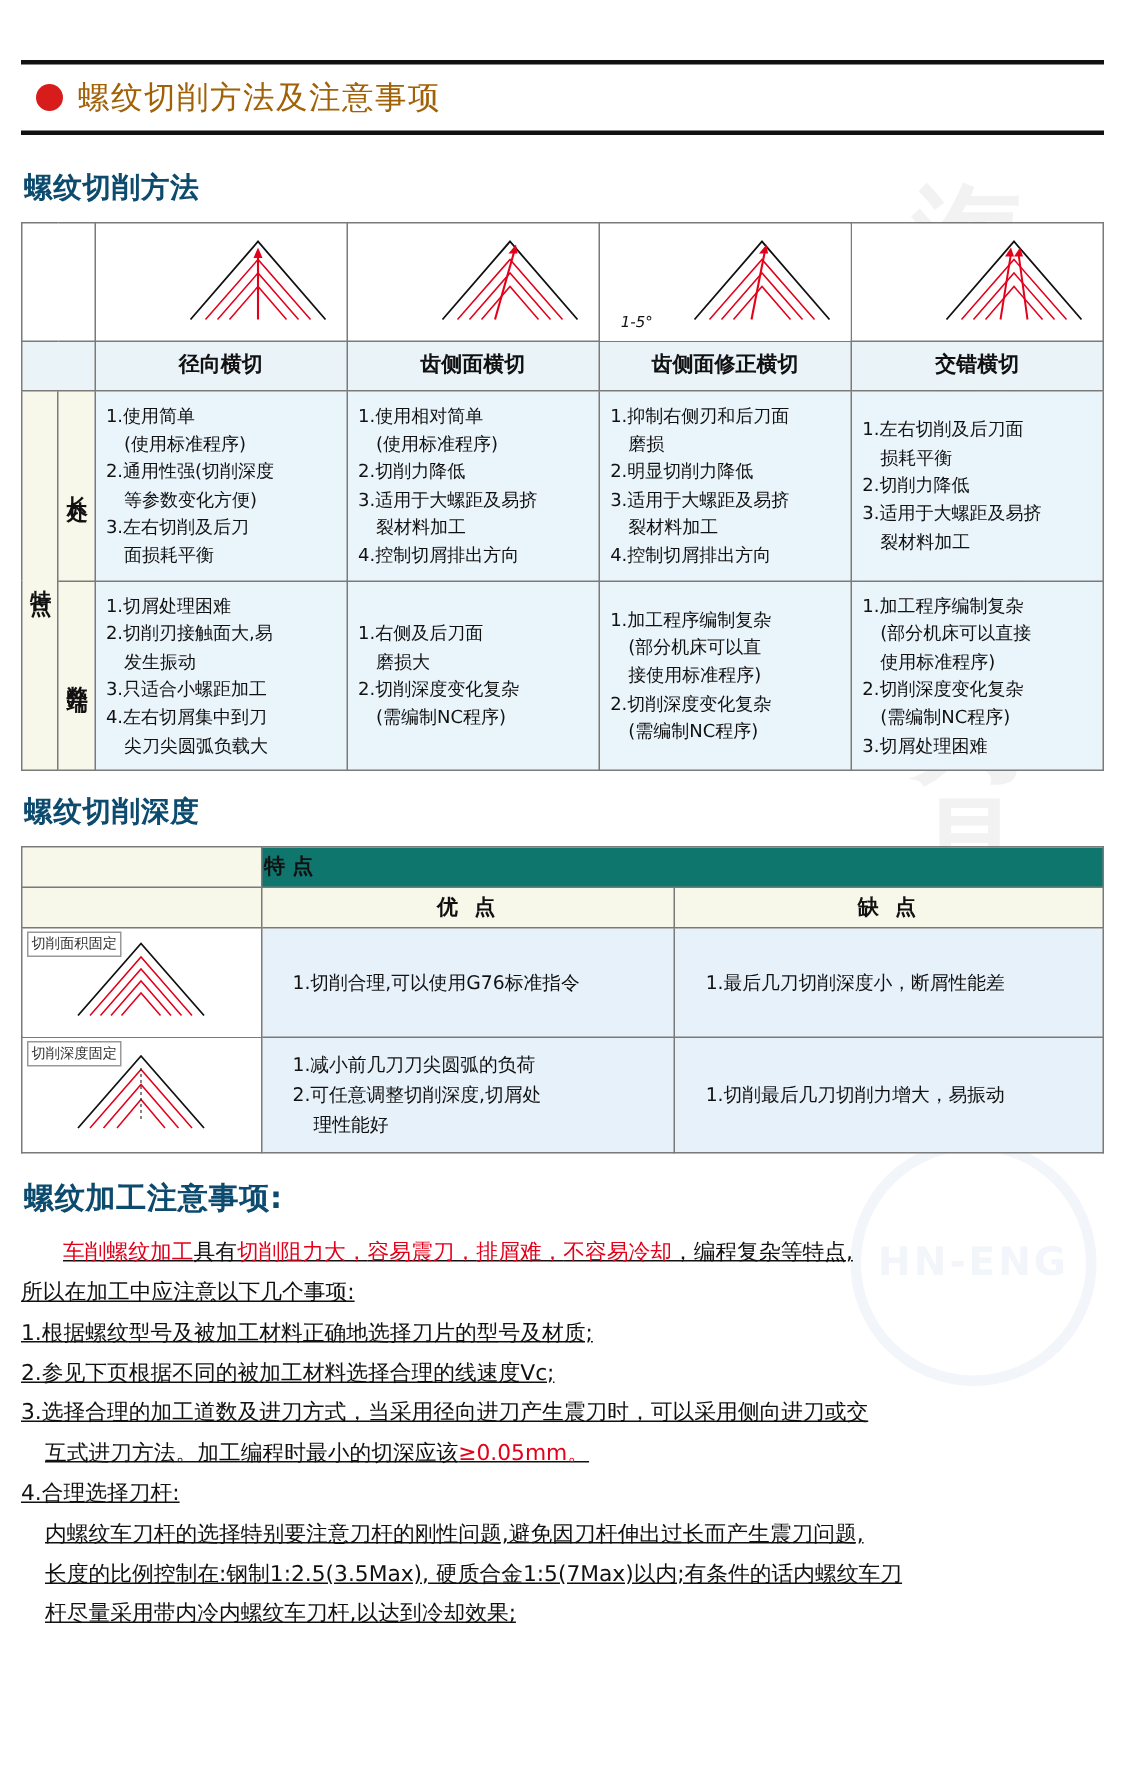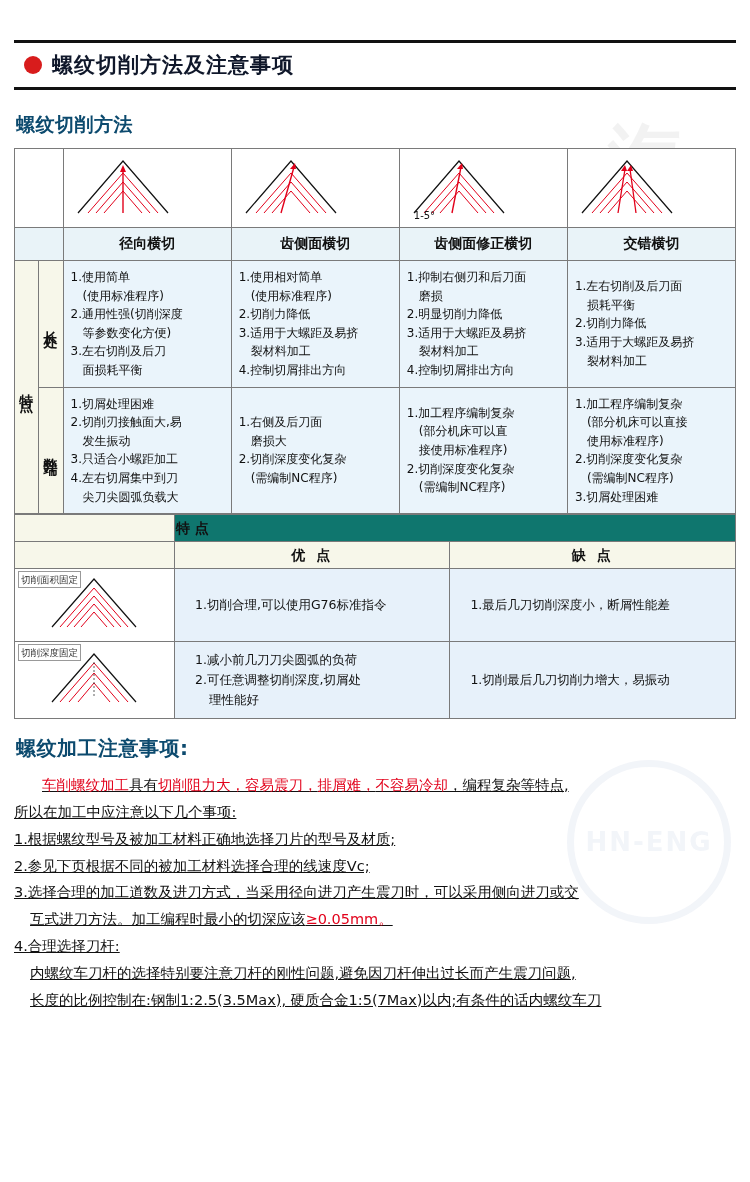--- a/index.html
+++ b/index.html
@@ -76,23 +76,23 @@
   .red-dot {
     width: 18px;
     height: 18px;
     border-radius: 50%;
     background: #d81c1c;
     margin-right: 10px;
     flex: none;
   }
   .main-header .title {
     font-size: 21px;
-    font-weight: bold;
+    font-weight: normal;
     letter-spacing: 1px;
-    color: #0f172a;
+    color: #a16207;
   }
 
   
   .section-title {
     color: #0c4a6e;
     font-size: 19px;
     font-weight: bold;
     margin: 6px 0 10px 2px;
     letter-spacing: .5px;
   }
@@ -106,22 +106,23 @@
   }
   .t1 td {
     border: 1px solid #7a7a7a;
     vertical-align: middle;
     font-size: 12px;
     line-height: 1.55;
   }
   .t1 .img-cell {
     background: #fff;
     height: 70px;
-    text-align: left;
+    text-align: right;
     padding: 4px 0;
+    font-style: italic;
   }
   .t1 .hdr {
     text-align: center;
     font-weight: bold;
     font-size: 14px;
     background: #e9f3f8;
     height: 26px;
     padding: 3px 0;
   }
   .t1 .side {
@@ -361,20 +362,21 @@
           <div class="ind">(部分机床可以直接</div>
           <div class="ind">使用标准程序)</div>
           <div>2.切削深度变化复杂</div>
           <div class="ind">(需编制NC程序)</div>
           <div>3.切屑处理困难</div>
         </td>
       </tr>
     </tbody>
       </table>
 
+    <div class="section-title" style="margin-top:14px">螺纹切削深度</div>
 
     <table class="t2">
       <colgroup>
         <col style="width:158px">
           <col style="width:272px">
           <col style="width:282px">
       </colgroup>
       <tbody>
           <tr>
         <td style="background:#f7f7ea;border:1px solid #7a7a7a"></td>
@@ -435,16 +437,17 @@
       <div>所以在加工中应注意以下几个事项:</div>
       <div>1.根据螺纹型号及被加工材料正确地选择刀片的型号及材质;</div>
       <div>2.参见下页根据不同的被加工材料选择合理的线速度Vc;</div>
       <div>3.选择合理的加工道数及进刀方式，当采用径向进刀产生震刀时，可以采用侧向进刀或交</div>
       <div class="ind1">
         <span>互式进刀方法。加工编程时最小的切深应该</span><span class="red">≥0.05mm。</span>
       </div>
       <div>4.合理选择刀杆:</div>
       <div class="ind1">内螺纹车刀杆的选择特别要注意刀杆的刚性问题,避免因刀杆伸出过长而产生震刀问题,</div>
       <div class="ind1">长度的比例控制在:钢制1:2.5(3.5Max), 硬质合金1:5(7Max)以内;有条件的话内螺纹车刀</div>
+      <div class="ind1">杆尽量采用带内冷内螺纹车刀杆,以达到冷却效果;</div>
     </div>
 
   </div>
 </div>
 
 </body></html>

